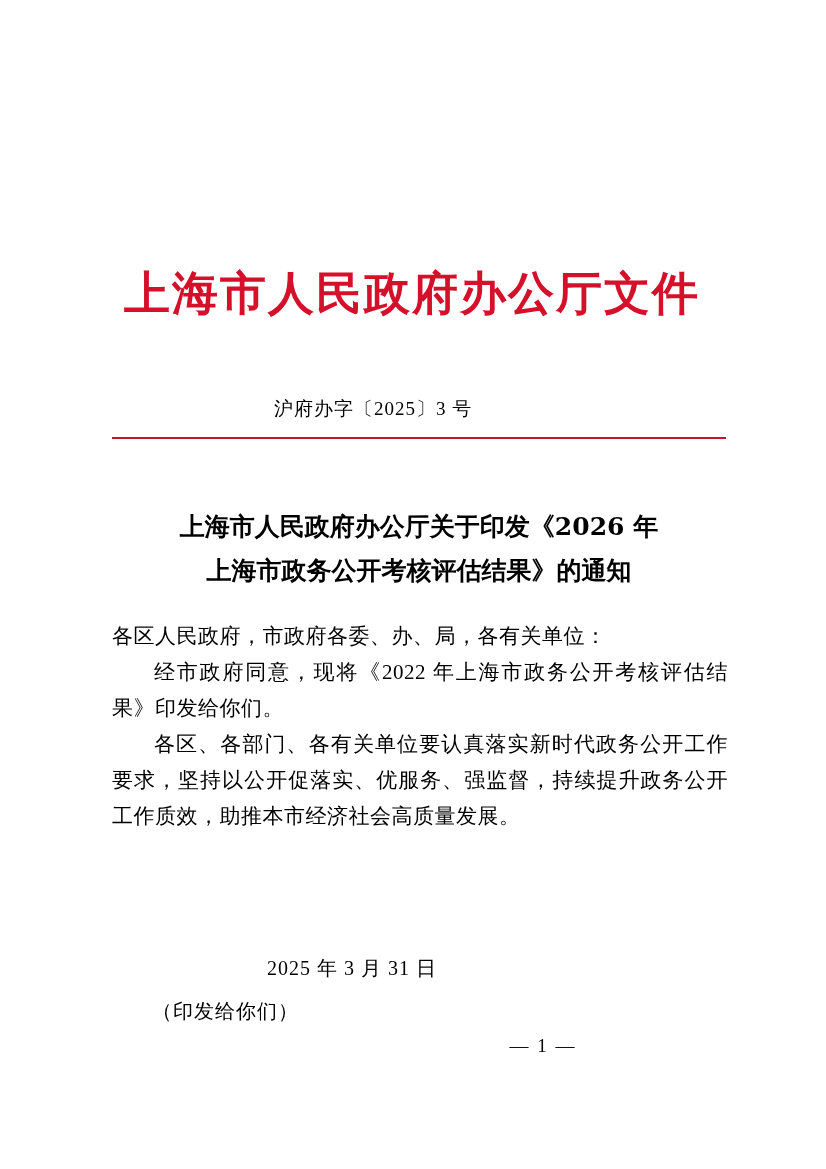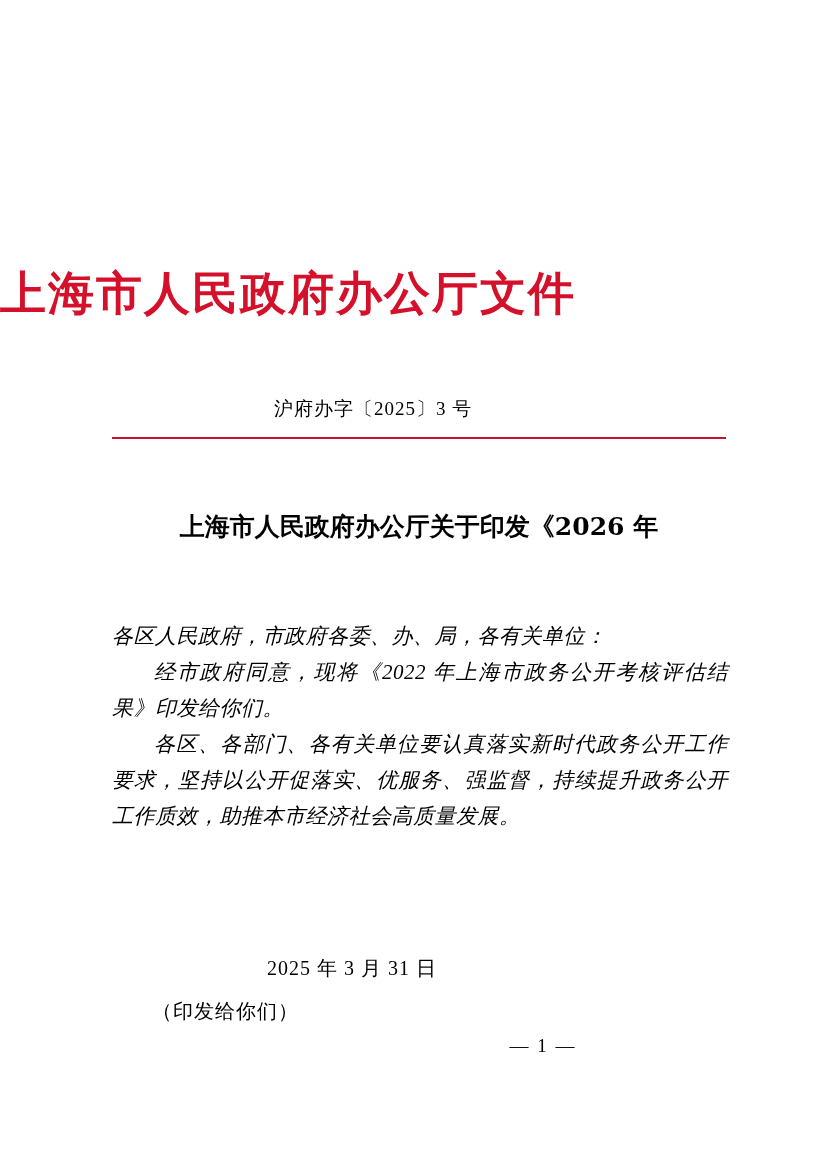--- a/index.html
+++ b/index.html
@@ -21,21 +21,21 @@
     height: 1169px;
     box-sizing: border-box;
   }
 
   
   .masthead {
     position: absolute;
     top: 268px;
     left: 0;
     width: 700px;
-    text-align: left;
+    text-align: right;
   }
   .masthead-title {
     color: #d4102a;
     font-family: "DejaVu Serif", "Liberation Serif", serif;
     font-weight: bold;
     font-size: 46px;
     letter-spacing: 2px;
     line-height: 1.1;
     white-space: nowrap;
   }
@@ -85,21 +85,20 @@
     top: 618px;
     left: 112px;
     width: 616px;
     font-size: 21px;
     line-height: 36px;
     letter-spacing: 0.5px;
   }
   .body-text p {
     margin: 0;
     text-align: justify;
-    font-style: italic;
   }
   .indent {
     text-indent: 42px;
   }
 
   
   .doc-date {
     position: absolute;
     top: 955px;
     left: 0;
@@ -141,20 +140,21 @@
   <div class="masthead">
     <div class="masthead-title">上海市人民政府办公厅文件</div>
   </div>
 
   <div class="doc-number">沪府办字〔2025〕3 号</div>
 
   <div class="red-rule"></div>
 
   <div class="doc-title">
     <span class="line">上海市人民政府办公厅关于印发《2026 年</span>
+    <span class="line">上海市政务公开考核评估结果》的通知</span>
   </div>
 
   <div class="body-text">
     <p>各区人民政府，市政府各委、办、局，各有关单位：</p>
     <p class="indent">经市政府同意，现将《2022 年上海市政务公开考核评估结果》印发给你们。</p>
     <p class="indent">各区、各部门、各有关单位要认真落实新时代政务公开工作要求，坚持以公开促落实、优服务、强监督，持续提升政务公开工作质效，助推本市经济社会高质量发展。</p>
   </div>
 
   <div class="doc-date">2025 年 3 月 31 日</div>
 

